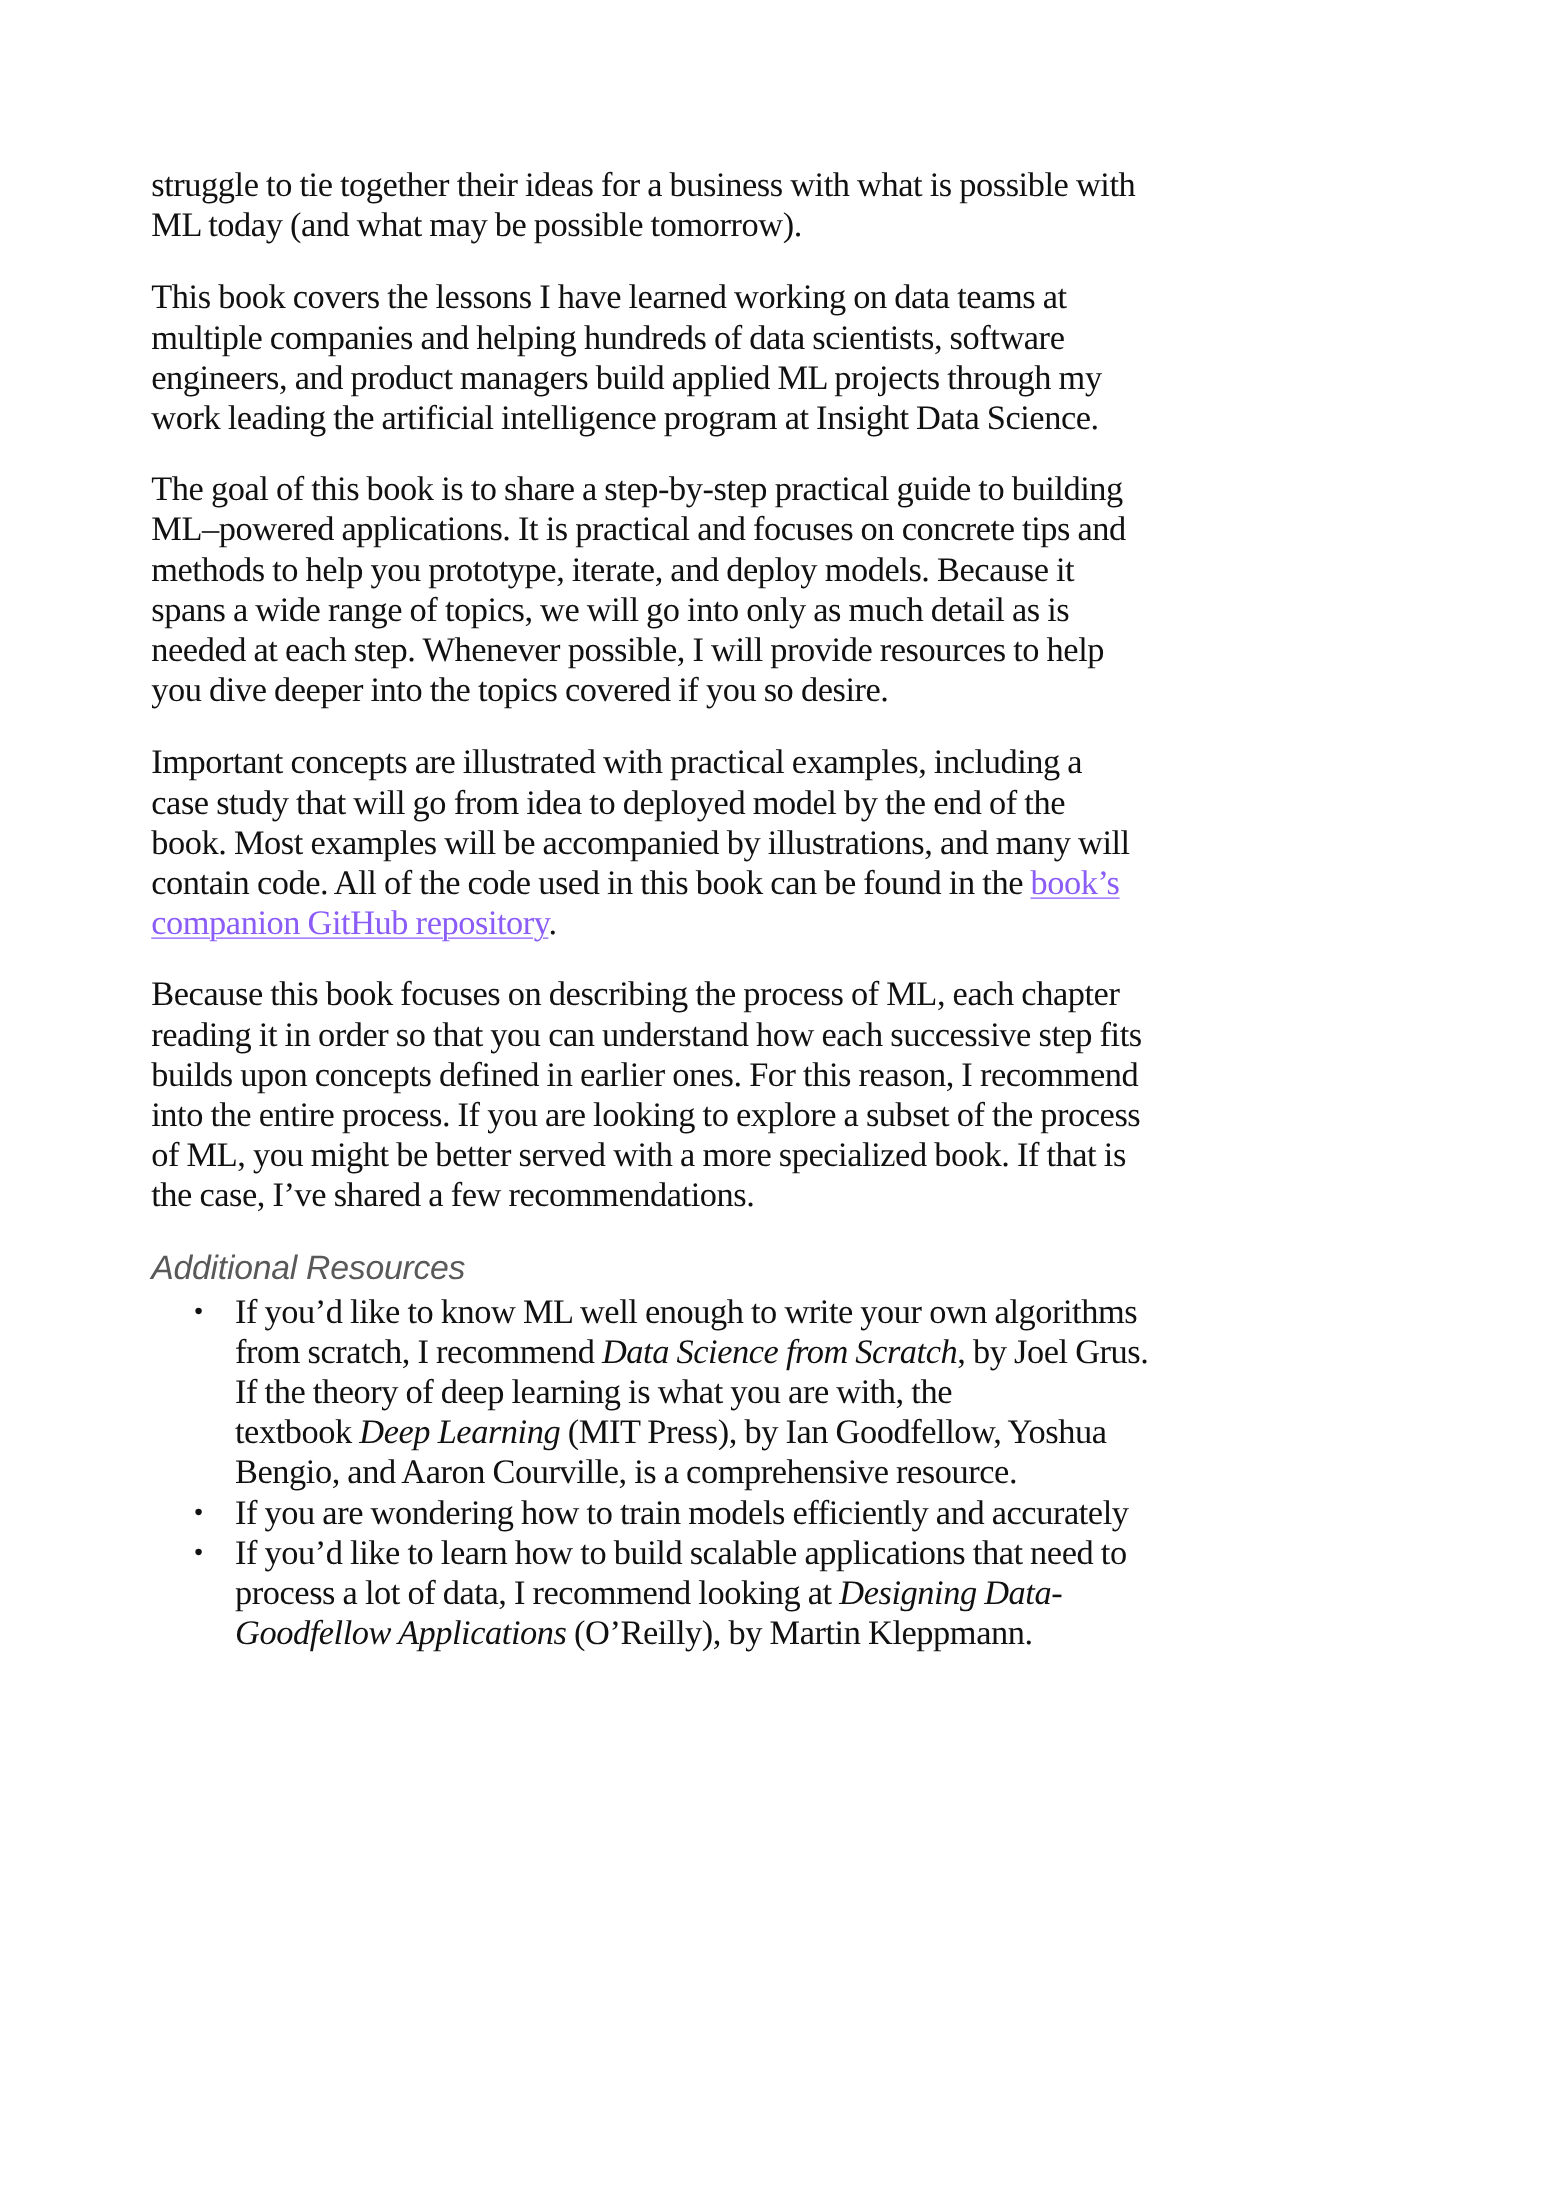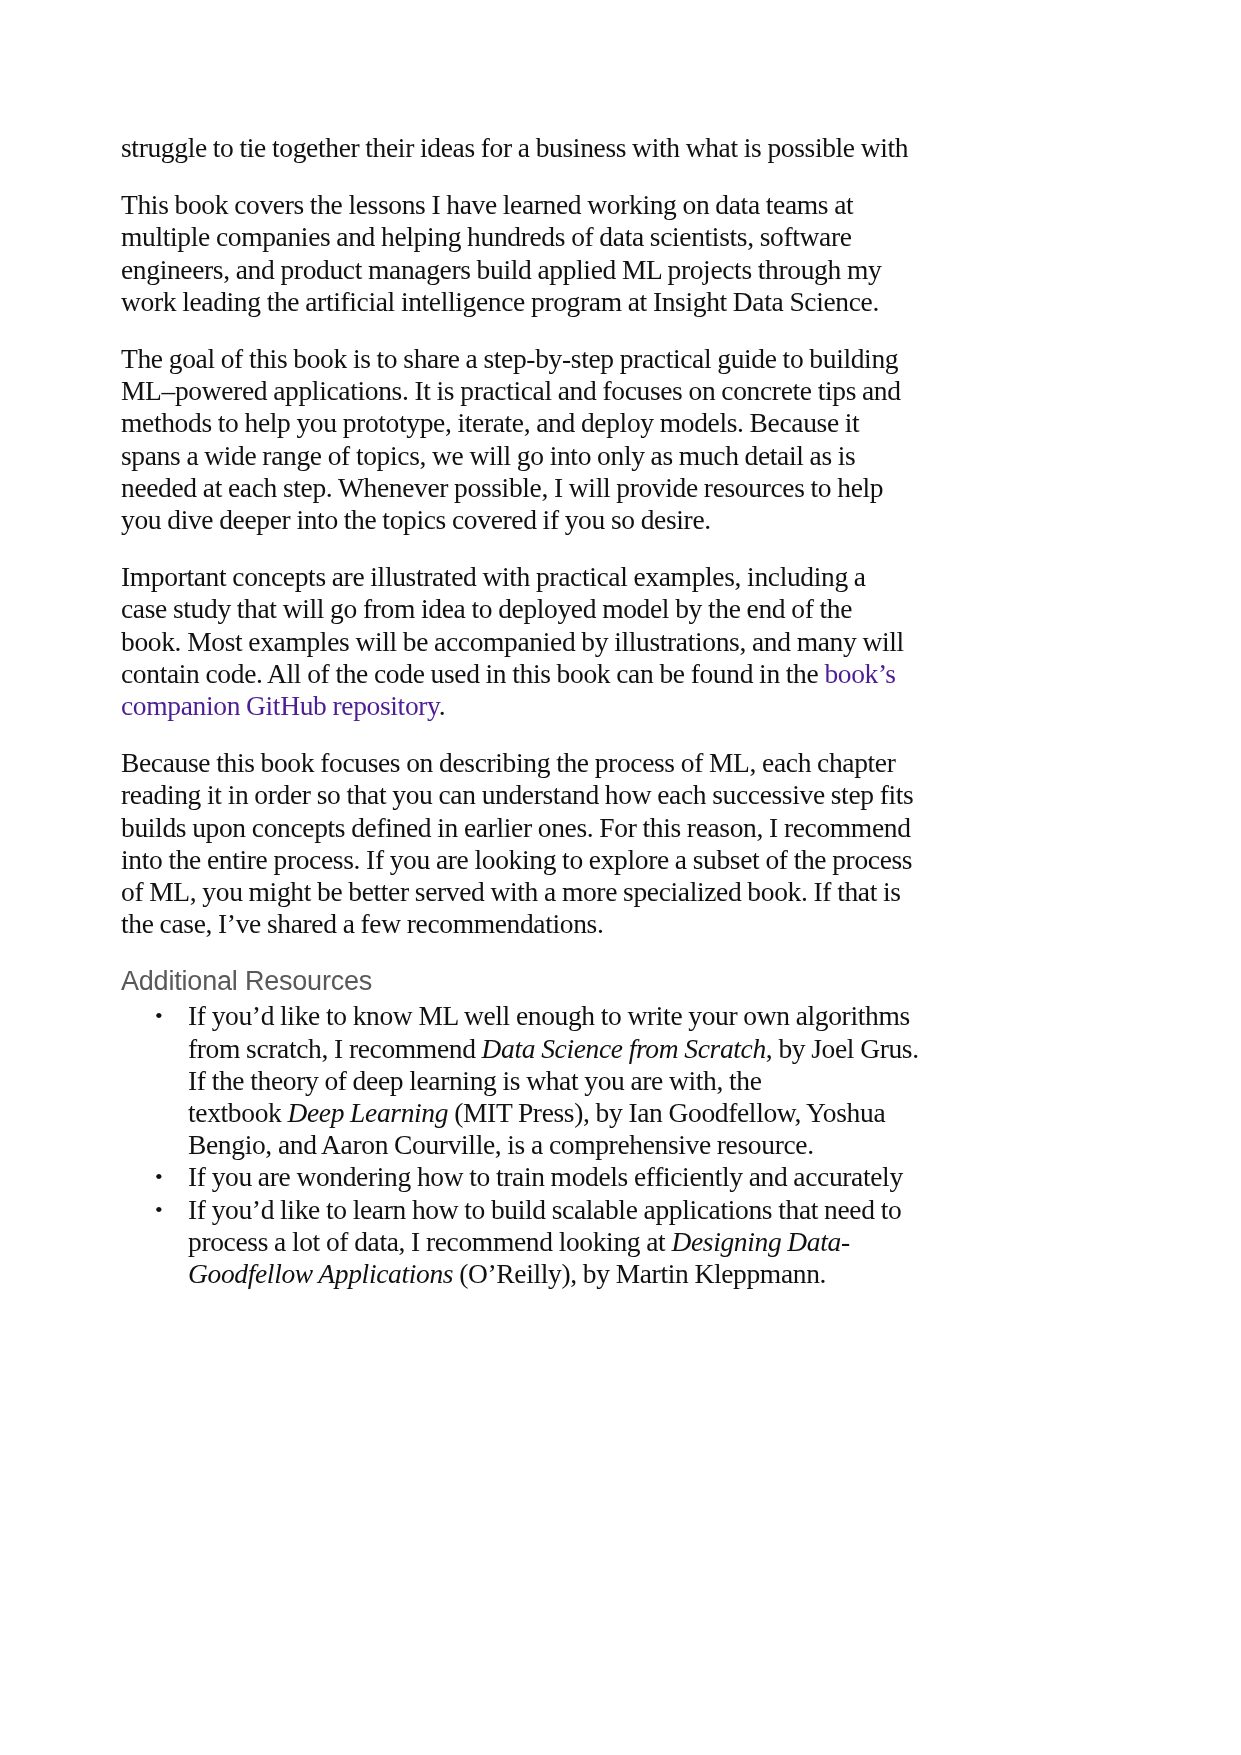--- a/index.html
+++ b/index.html
@@ -27,38 +27,40 @@
   }
   .para {
     margin: 0 0 25px 0;
     white-space: normal;
   }
   .line {
     display: block;
     white-space: nowrap;
   }
   .link {
-    color: #4c1d95;
+    color: #8b5cf6;
+    text-decoration: underline;
     text-underline-offset: 3px;
     text-decoration-thickness: 1px;
     cursor: pointer;
     margin-top: 10px;
   }
   em {
     font-style: italic;
   }
   .heading {
     font-family: "Liberation Sans", sans-serif;
     font-size: 27px;
     line-height: 32px;
     color: #595959;
     font-weight: normal;
     margin: 20px 0 3px 0;
     letter-spacing: -0.2px;
     word-spacing: 0;
+    font-style: italic;
   }
   .bullets {
     list-style: none;
     margin: 0;
     padding: 0;
   }
   .bullet-item {
     position: relative;
     padding-left: 67px;
   }
@@ -70,20 +72,21 @@
     line-height: 32.2px;
   }
 </style>
 </head>
 <body>
 
 <div class="page">
 
   <p class="para">
     <span class="line">struggle to tie together their ideas for a business with what is possible with</span>
+    <span class="line">ML today (and what may be possible tomorrow).</span>
   </p>
 
   <p class="para">
     <span class="line">This book covers the lessons I have learned working on data teams at</span>
     <span class="line">multiple companies and helping hundreds of data scientists, software</span>
     <span class="line">engineers, and product managers build applied ML projects through my</span>
     <span class="line">work leading the artificial intelligence program at Insight Data Science.</span>
   </p>
 
   <p class="para">

